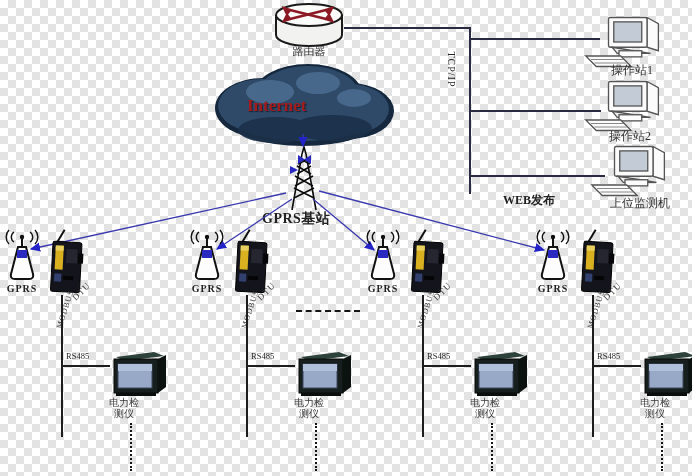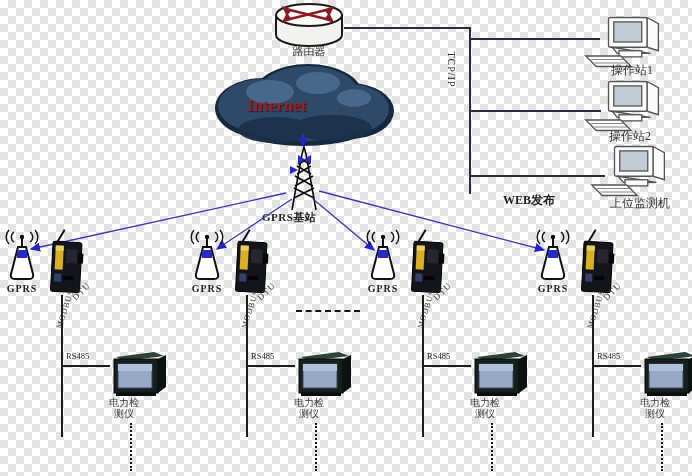--- a/index.html
+++ b/index.html
@@ -89,21 +89,21 @@
       <path d="M17,40 L35,30 M35,40 L17,30"></path>
       <path d="M19,28 L33,20 M33,28 L19,20"></path>
       <path d="M20,18 L32,12 M32,18 L20,12"></path>
     </g>
     <g fill="#2a2ac0">
       <path d="M20,9 L27,13.5 L20,18 Z"></path>
       <path d="M33,9 L26,13.5 L33,18 Z"></path>
       <path d="M12,20 L20,24 L12,28 Z"></path>
     </g>
   </svg>
-  <div class="lbl" style="left:262px; top:211px; font-size:11px; font-weight:bold; letter-spacing:0.5px;">GPRS基站</div>
+  <div class="lbl" style="left:262px; top:211px; font-size:14px; font-weight:bold; letter-spacing:0.5px;">GPRS基站</div>
 
   <svg class="abs" style="left:0; top:0;" width="692" height="476" viewBox="0 0 692 476">
     <defs>
       <marker id="arrB" markerWidth="9" markerHeight="8" refX="7" refY="3.5" orient="auto">
         <path d="M0,0 L8,3.5 L0,7 Z" fill="#2323c8"></path>
       </marker>
     </defs>
     <g stroke="#3a3aae" stroke-width="1.3" fill="none">
       <path d="M303,134 L303,146" marker-end="url(#arrB)"></path>
       <path d="M286,193 L31,249" marker-end="url(#arrB)"></path>

